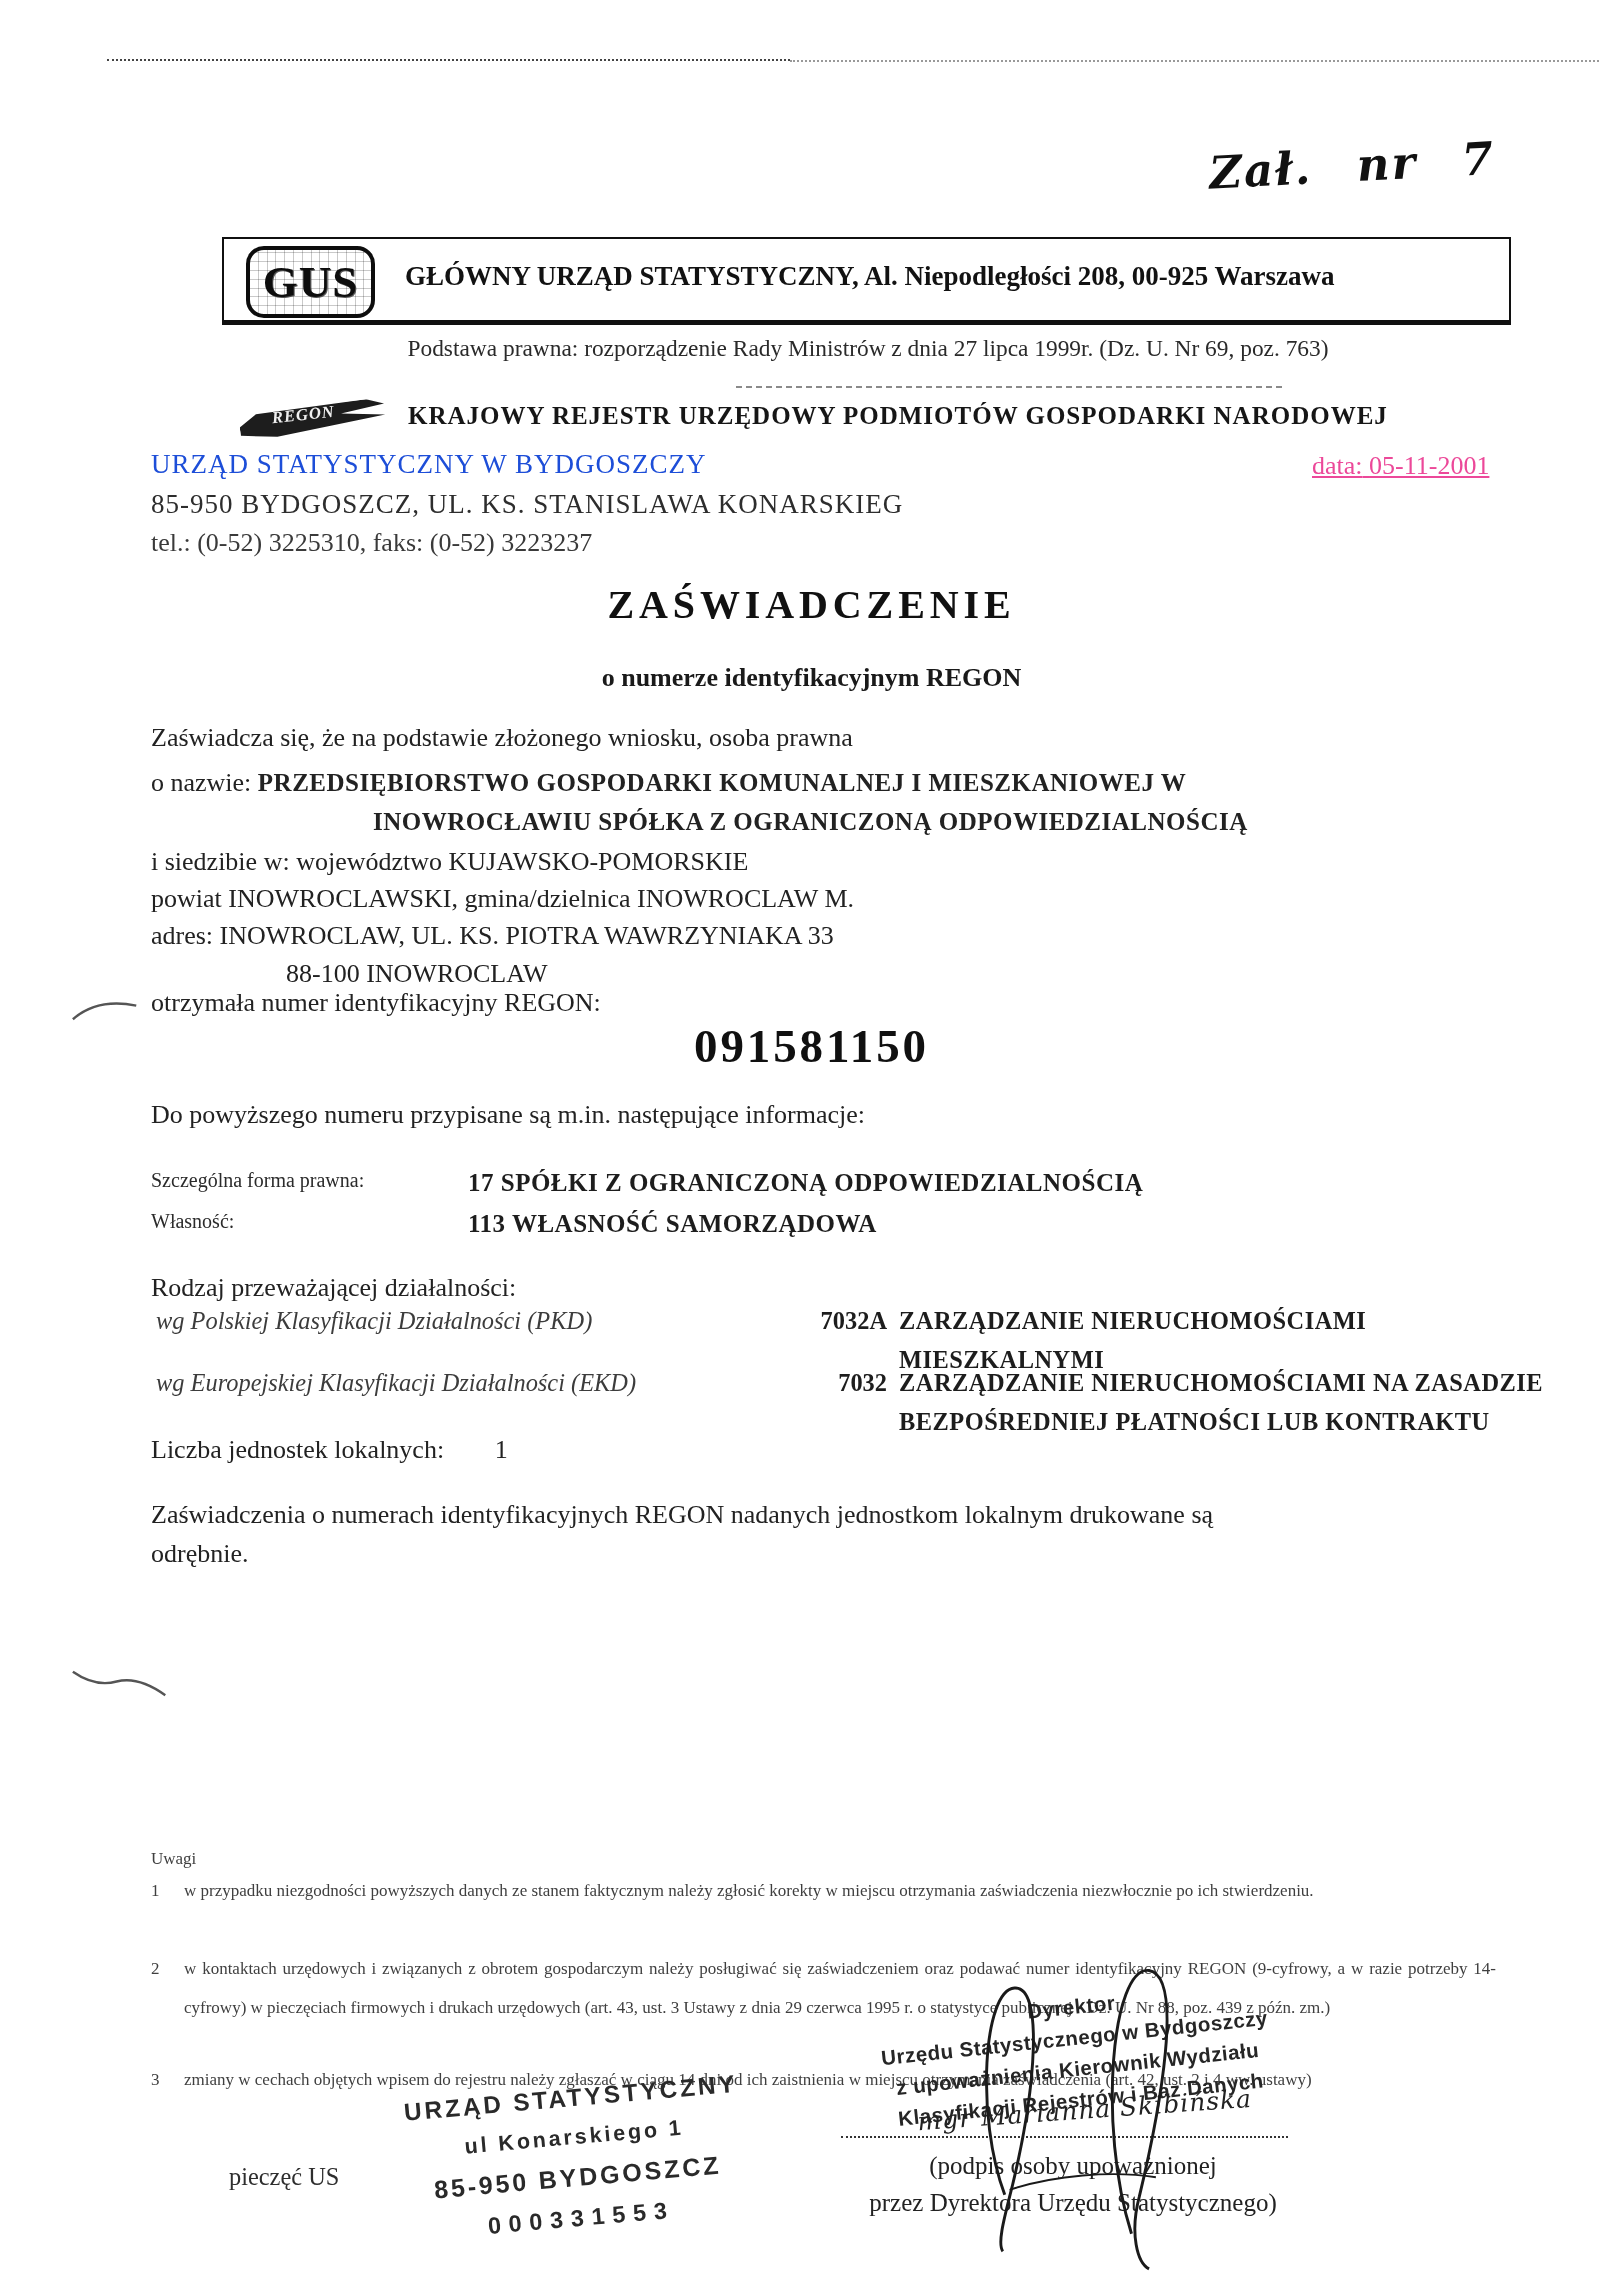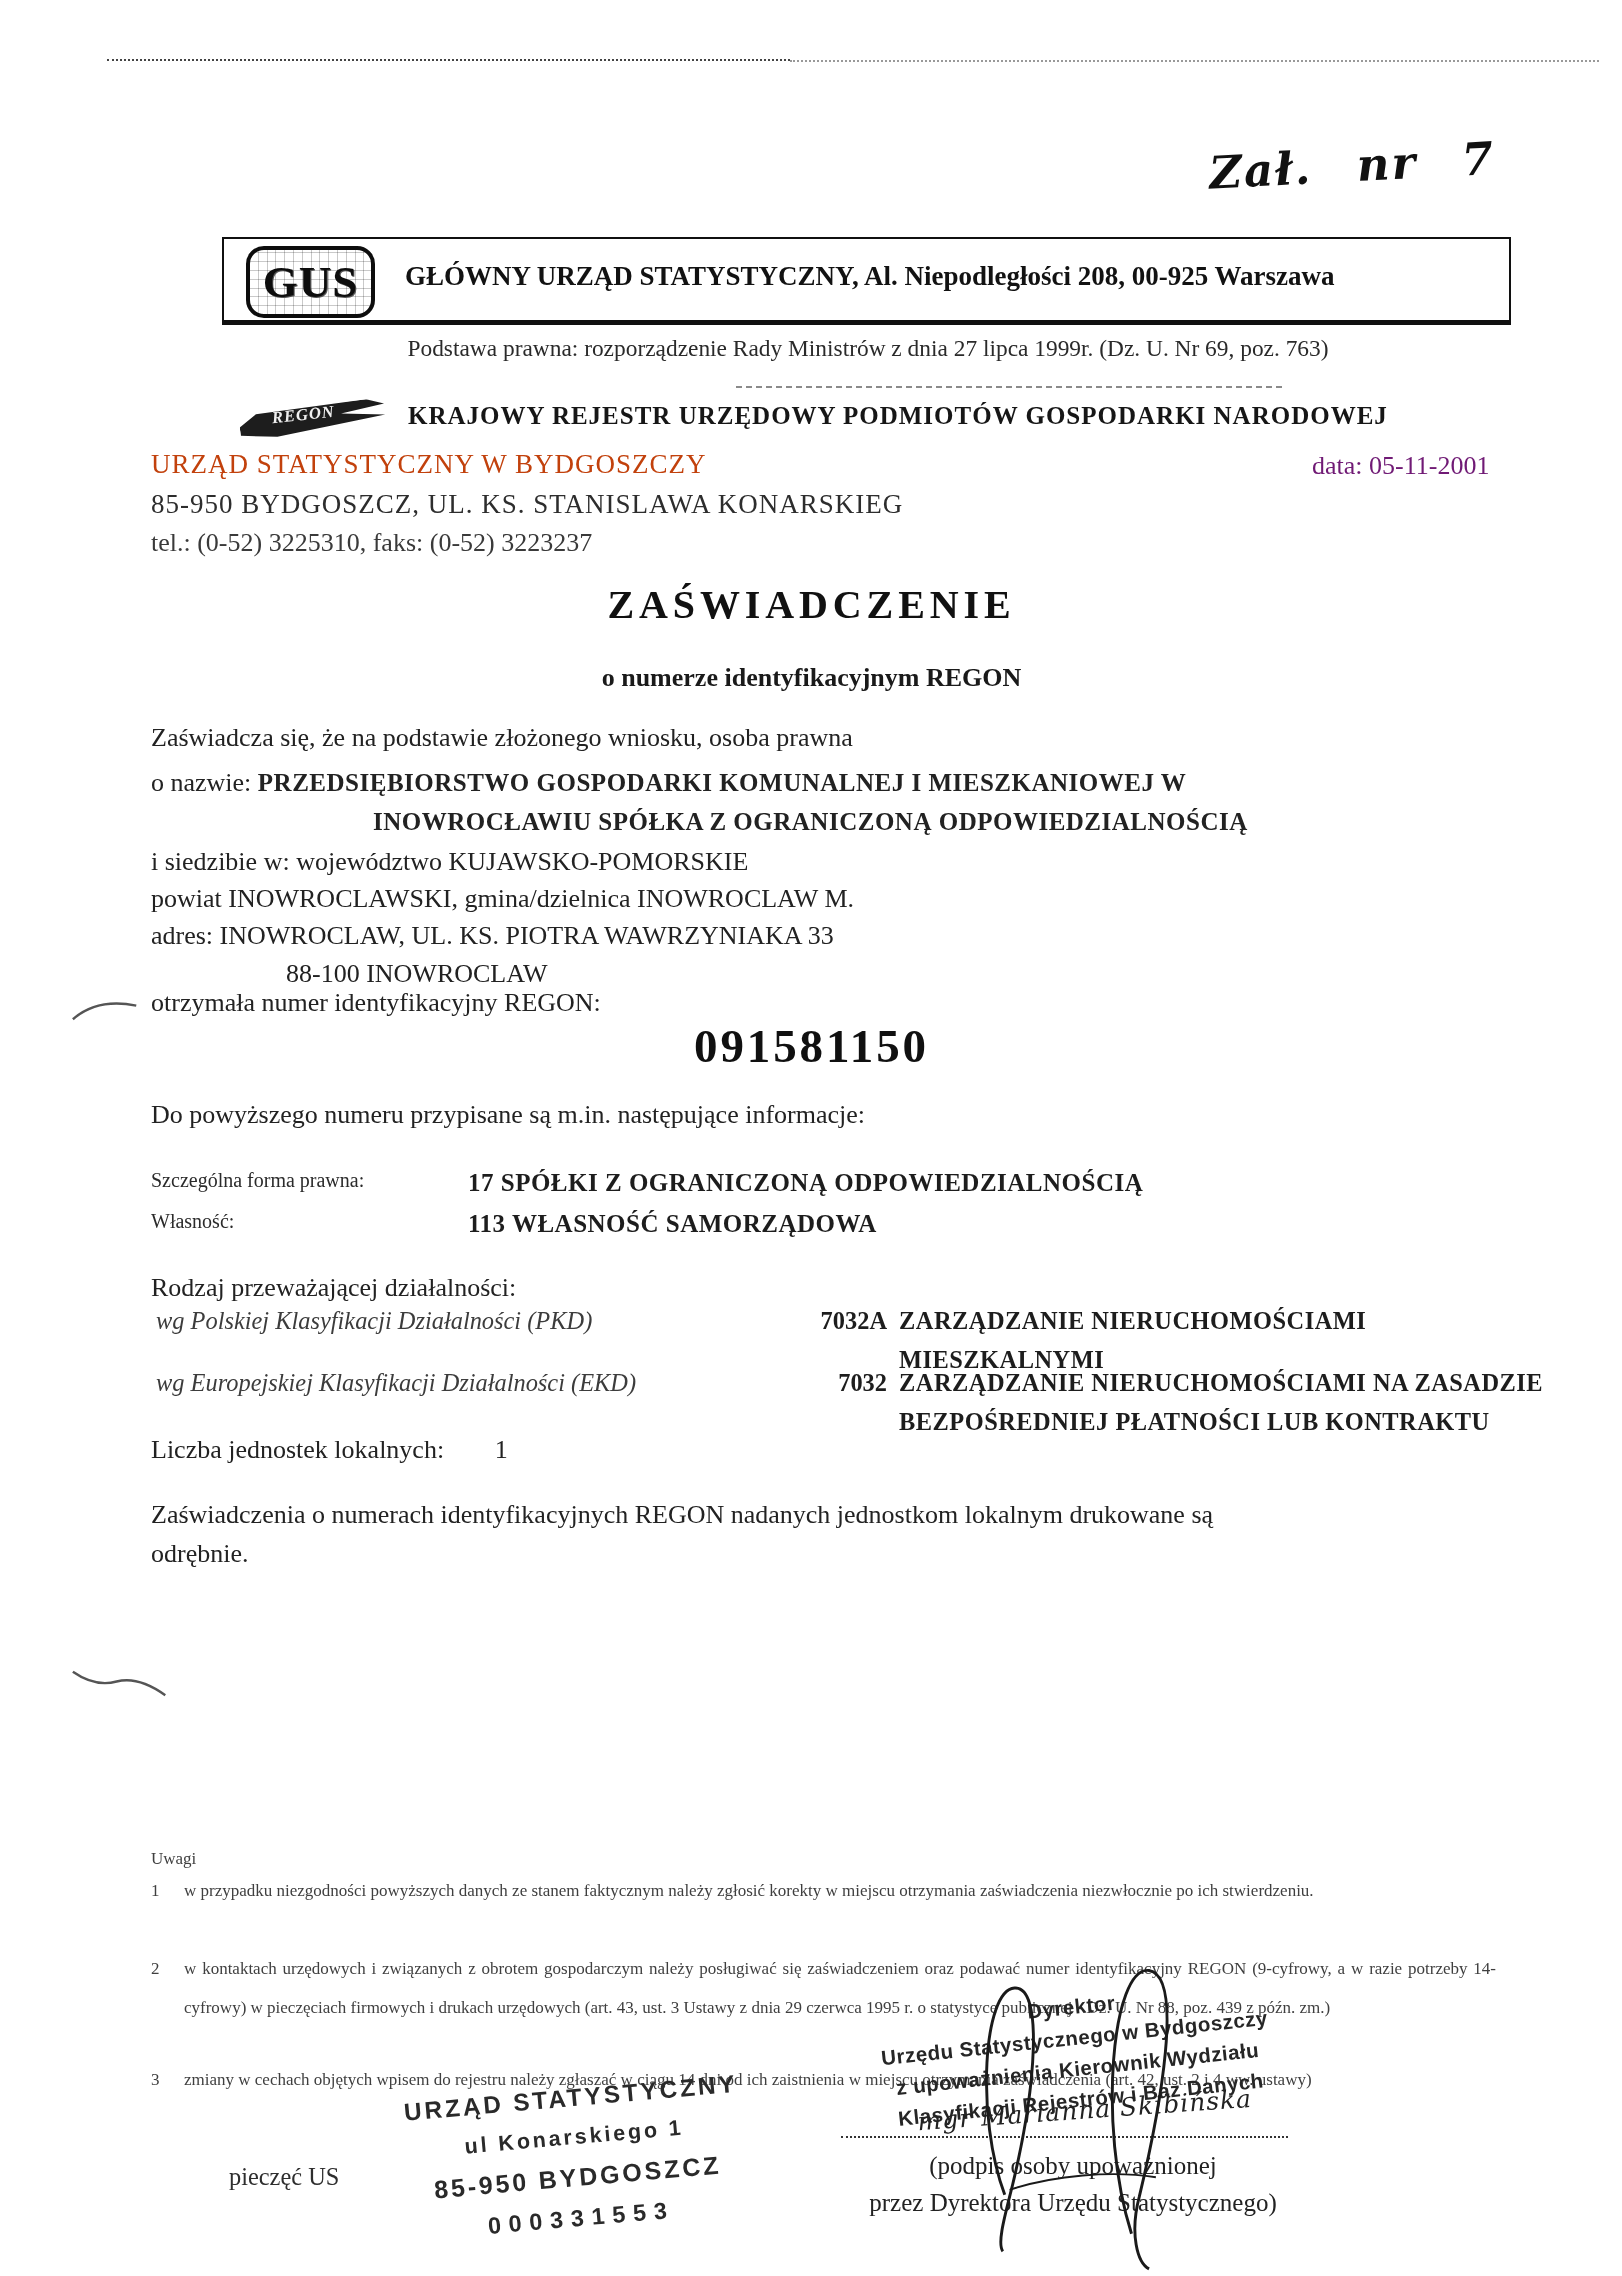--- a/index.html
+++ b/index.html
@@ -72,22 +72,22 @@
   .regon-logo .txt{
     position:absolute;left:33px;top:9.8px;
     font-style:italic;font-weight:bold;font-size:16.6px;color:#efefef;
     letter-spacing:1px;font-family:"Liberation Serif", serif;
   }
   .registry-title{
     left:408px;top:402px;width:1112px;
     font-weight:bold;font-size:25px;letter-spacing:1px;color:#161616;
   }
 
-  .office-name{left:151px;top:449px;font-size:27px;color:#c2410c;letter-spacing:1px;}
-  .office-date{left:1312px;top:451px;font-size:26px;color:#701a75;}
+  .office-name{left:151px;top:449px;font-size:27px;color:#1d4ed8;letter-spacing:1px;}
+  .office-date{left:1312px;top:451px;font-size:26px;color:#ec4899;text-decoration:underline;}
   .office-addr{left:151px;top:489px;font-size:27px;color:#2d2d2d;letter-spacing:1px;}
   .office-tel{left:151px;top:528px;font-size:26px;color:#3a3a3a;}
 
   .cert-title{
     left:0;top:581px;width:1623px;text-align:center;
     font-weight:bold;font-size:40px;letter-spacing:4.9px;color:#111;
   }
   .cert-sub{
     left:0;top:663px;width:1623px;text-align:center;
     font-weight:bold;font-size:26px;color:#1a1a1a;

